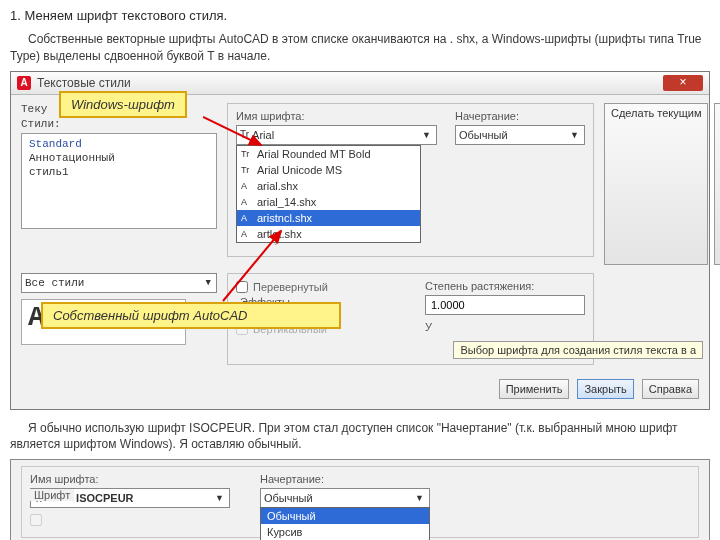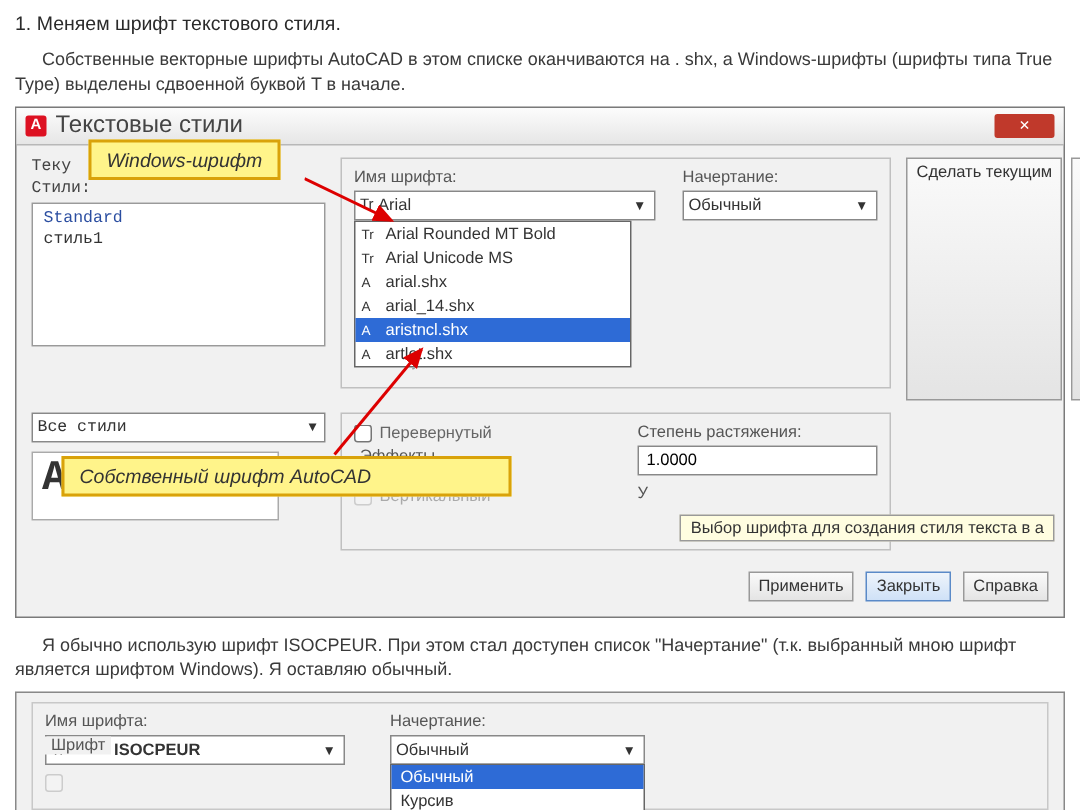--- a/index.html
+++ b/index.html
@@ -4,21 +4,21 @@
 <style>
   * { box-sizing: border-box; margin: 0; padding: 0; }
   body { font-family: Tahoma, Arial, sans-serif; font-size: 11px; background: #fff; color: #333; width: 720px; }
   .page { padding: 4px 10px; }
   .heading { font-weight: normal; font-size: 13px; margin: 4px 0 8px; color: #2a2a2a; }
   .para { font-size: 12px; text-indent: 18px; margin: 6px 0; color: #3a3a3a; line-height: 1.4; }
 
   .dialog { border: 1px solid #7a7a7a; background: #f1f1f1; margin: 6px 0 10px; position: relative; }
   .titlebar { background: linear-gradient(#fcfcfc, #e6e6e6); border-bottom: 1px solid #b8b8b8; padding: 3px 6px; display: flex; align-items: center; }
   .titlebar .aicon { width: 14px; height: 14px; background: #d12; color: #fff; font-size: 10px; font-weight: bold; text-align: center; line-height: 14px; border-radius: 2px; margin-right: 6px; }
-  .titlebar .title { flex: 1; font-size: 16px; color: #444; }
+  .titlebar .title { flex: 1; font-size: 12px; color: #444; }
   .closebtn { width: 40px; height: 16px; background: #c0392b; color: #fff; text-align: center; font-size: 12px; line-height: 14px; border-radius: 2px; cursor: pointer; }
 
   .dlgbody { padding: 8px 10px 10px; position: relative; }
   .row { display: flex; gap: 10px; }
   .leftcol { width: 196px; font-family: Liberation Mono, monospace; }
   .midcol { flex: 1; }
   .rightcol { width: 95px; display: flex; gap: 6px; }
 
   .label { font-size: 11px; color: #444; margin-bottom: 3px; display: block; }
   .sublabel { font-size: 11px; color: #555; margin: 2px 0 3px; }
@@ -93,20 +93,21 @@
           </svg>
       </div>
 
       <div class="row">
 
         <div class="leftcol">
           <span class="label">Теку</span>
           <span class="label">Стили:</span>
           <div class="listbox">
             <div style="color:#2a4da0;">Standard</div>
+            <div>Аннотационный</div>
             <div>стиль1</div>
           </div>
         </div>
 
         <div class="midcol">
           <div class="groupbox">
             <span class="glabel">Шрифт</span>
             <div class="row" style="gap:18px;">
               <div style="flex:1;">
                 <div class="sublabel">Имя шрифта:</div>

